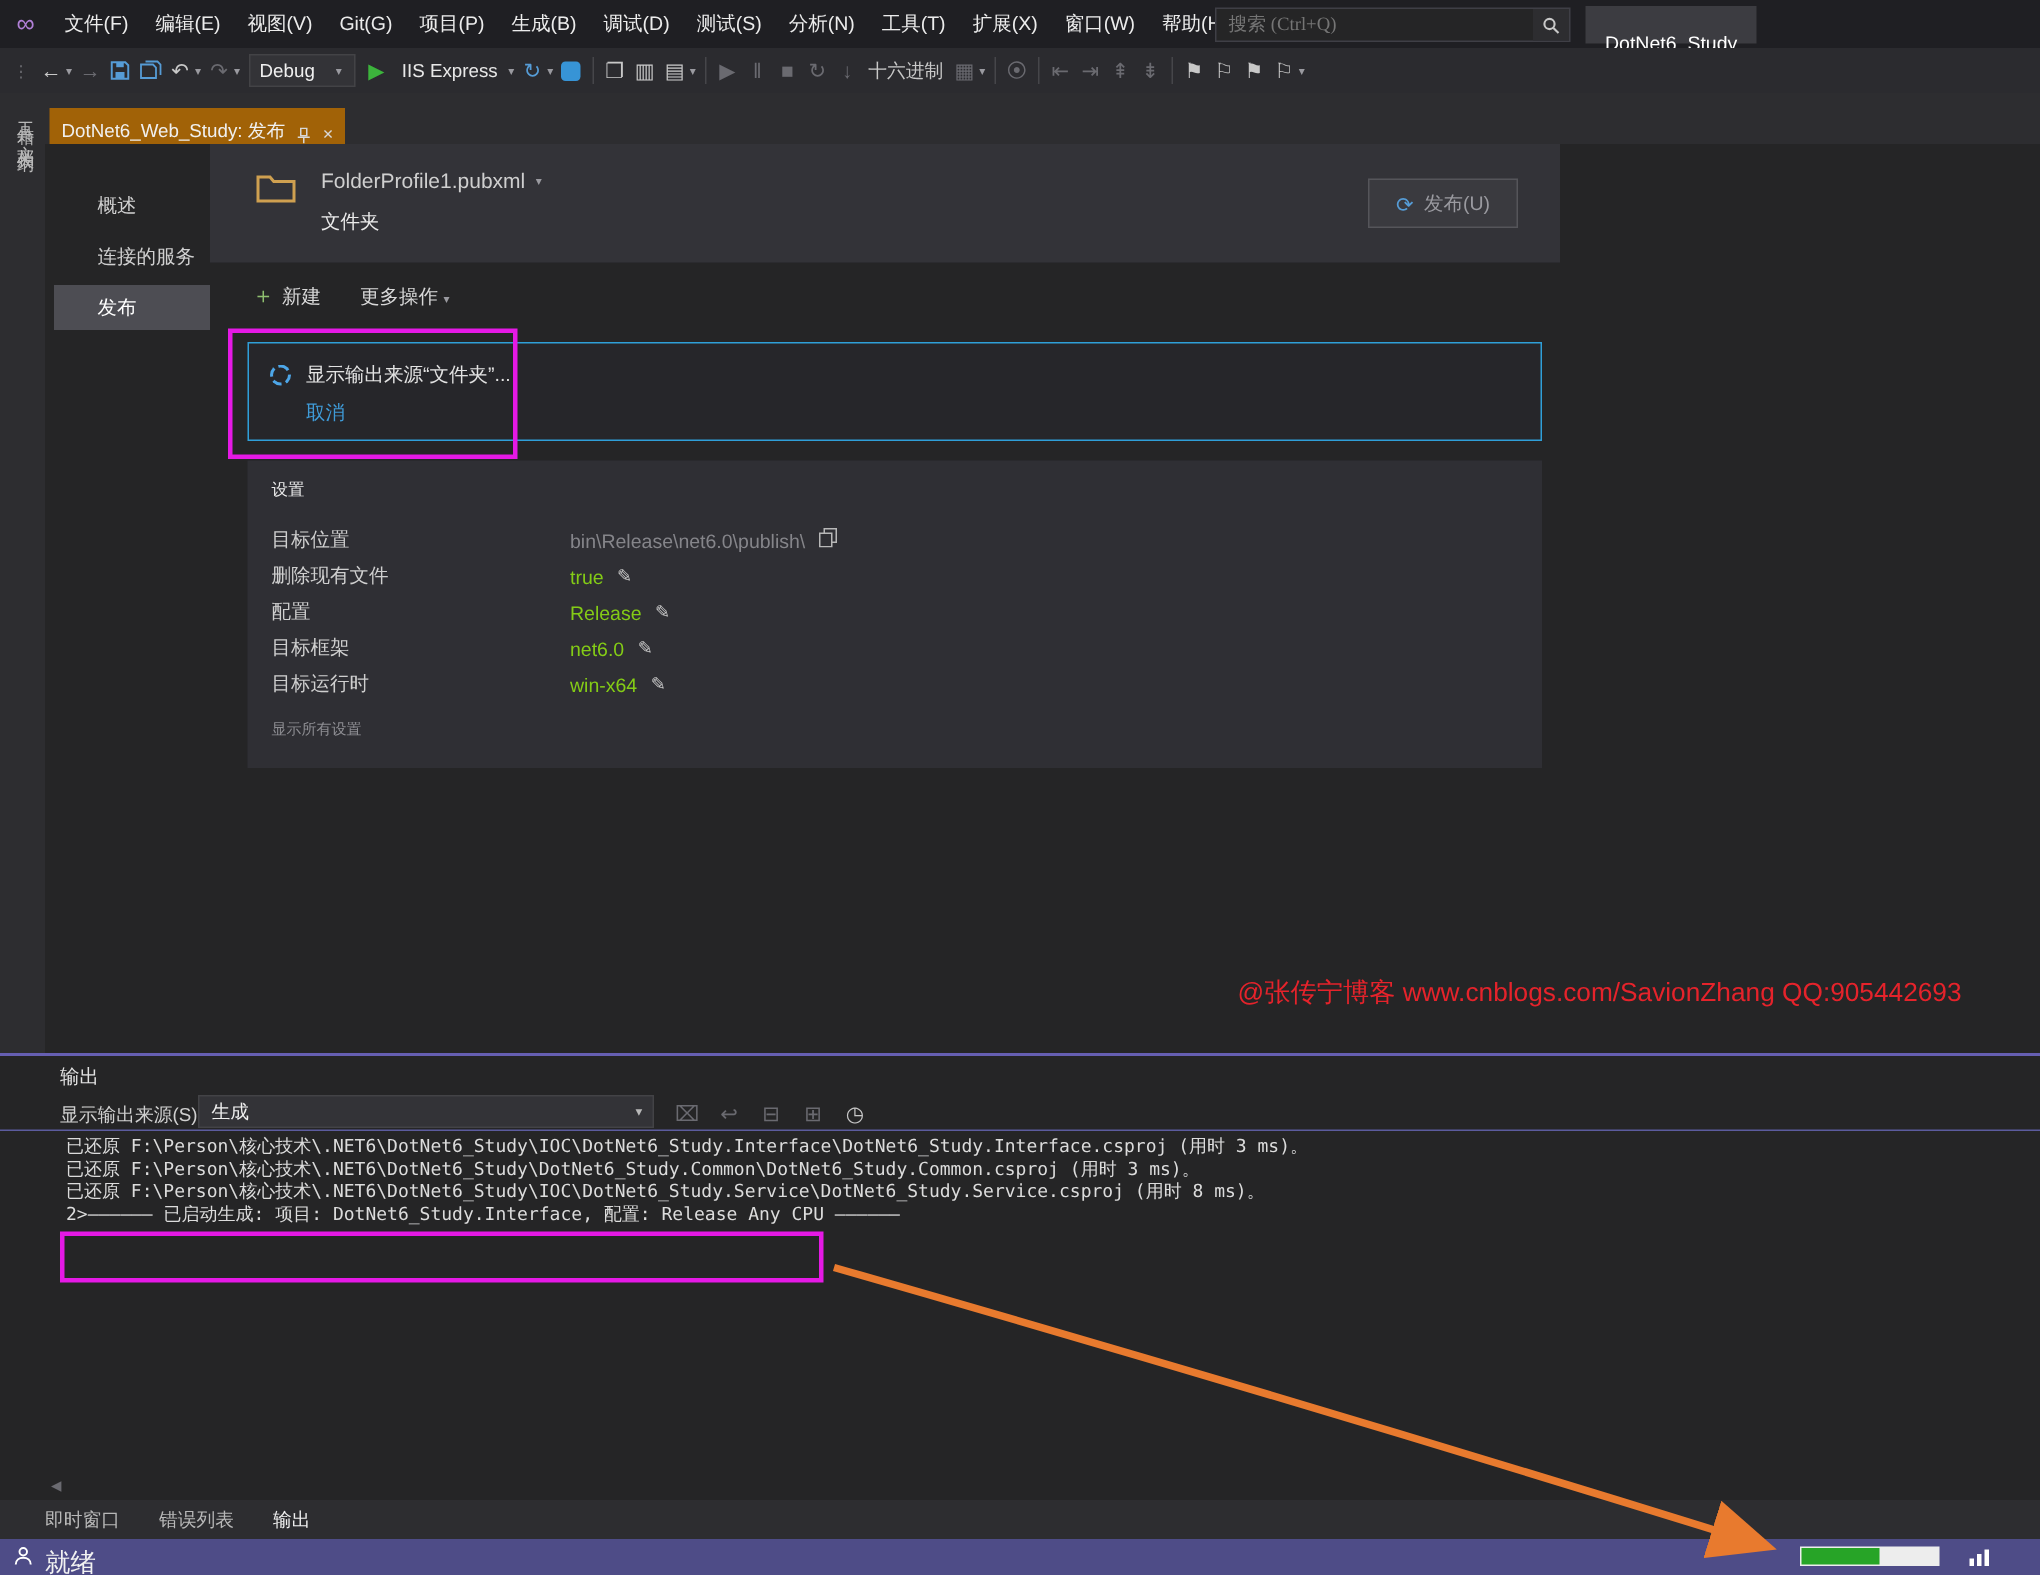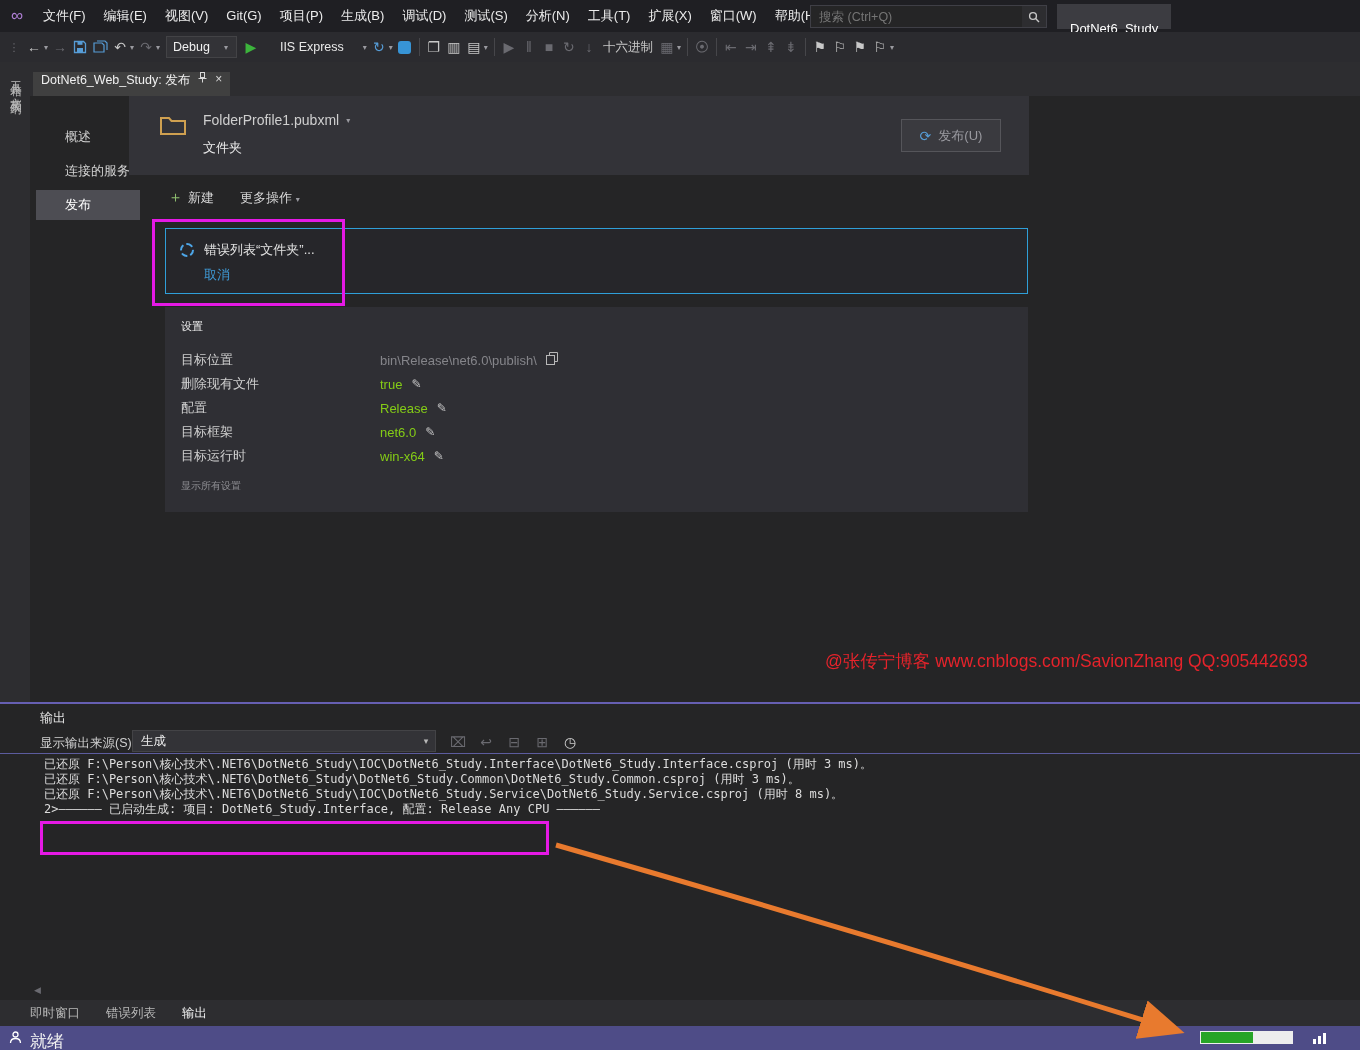--- a/index.html
+++ b/index.html
@@ -6,52 +6,52 @@
   html,body{background:#1e1e1e}
   body{font-family:"Liberation Sans",sans-serif}
   .screen{position:relative;width:1360px;height:1050px;background:#2d2d30;overflow:hidden;font-size:13px;color:#d0d0d0}
   .abs{position:absolute}
 
   
   .menubar{position:absolute;left:0;top:0;width:1360px;height:32px;background:#1f1f23;display:flex;align-items:center}
   .vslogo{width:34px;text-align:center;font-size:17px;color:#b180d7}
   .menu-item{padding:0 9px;line-height:32px;color:#ececec;font-size:13px;cursor:default}
   .searchbox{position:absolute;left:810px;top:5px;width:237px;height:23px;background:#252526;border:1px solid #3f3f46;display:flex;align-items:center}
-  .searchbox input{flex:1;background:transparent;border:none;outline:none;color:#8b5cf6;font-size:12.5px;padding:0 8px;font-family:Liberation Sans, sans-serif}
+  .searchbox input{flex:1;background:transparent;border:none;outline:none;color:#8b5cf6;font-size:12.5px;padding:0 8px;font-family:Liberation Serif, serif}
   .search-ic{width:24px;height:21px;background:#2d2d30;display:flex;align-items:center;justify-content:center}
   .wintitle{position:absolute;left:1057px;top:4px;height:25px;line-height:25px;padding:12px 13px;background:#3c3c41;color:#ffffff;font-size:13px}
 
   
   .toolbar{position:absolute;left:0;top:32px;width:1360px;height:30px;background:#2b2b2f;display:flex;align-items:center;padding-left:4px}
   .ic{display:inline-flex;align-items:center;justify-content:center;min-width:20px;height:24px;font-size:14px;color:#c8c8c8}
   .ic.dim{color:#6a6a70}
   .ic.blue{color:#569cd6}
   .ic.green{color:#3cb43c}
   .car{font-size:8px;color:#9a9aa0;margin:0 2px 0 0;align-self:center}
   .tsep{width:1px;height:18px;background:#46464a;margin:0 4px}
   .combo{display:flex;align-items:center;height:22px;background:#333337;border:1px solid #434346;margin:0 4px;padding:0 6px;gap:14px}
   .combo .val{font-size:12.5px;color:#f0f0f0}
-  .runlabel{color:#e8e8e8;font-size:12.5px;margin:0 19px}
+  .runlabel{color:#e8e8e8;font-size:12.5px;margin:0 7px}
   .hexlabel{color:#c8c8c8;font-size:12.5px;margin:13px 4px}
 
   
   .vstrip{position:absolute;left:0;top:62px;width:30px;height:640px;background:#2d2d30}
   .vtab{writing-mode:vertical-rl;color:#b8b8b8;font-size:11.5px;letter-spacing:2px;margin:10px 0 0 8px;cursor:default}
 
   
   .tabstrip{position:absolute;left:30px;top:72px;right:0;height:24px;background:#2d2d30}
-  .doctab{position:absolute;left:3px;top:0;height:24px;background:#404040;display:flex;align-items:flex-start;padding:0 8px;gap:8px;color:#f0f0f0;font-size:12.5px}
+  .doctab{position:absolute;left:3px;top:0;height:24px;background:#a16207;display:flex;align-items:flex-end;padding:0 8px;gap:8px;color:#f0f0f0;font-size:12.5px}
   .doctab .pin svg{display:block}
   .doctab .x{color:#d8d8d8;font-size:12px;cursor:pointer}
 
   
   .workspace{position:absolute;left:30px;top:96px;right:0;height:606px;background:#252526}
   .pubnav-item{position:absolute;left:6px;width:104px;height:30px;line-height:30px;padding-left:29px;color:#d0d0d0;font-size:13px;cursor:default}
   .pubnav-item.sel{background:#4d4d53;color:#ffffff}
-  .pubheader{position:absolute;left:99px;top:0px;width:900px;height:79px;background:#333338}
+  .pubheader{position:absolute;left:110px;top:0px;width:900px;height:79px;background:#333338}
   .pubheader .ptitle{position:absolute;left:74px;top:16px;font-size:14px;color:#cfcfcf;display:flex;align-items:center;gap:7px}
   .pubheader .ptype{position:absolute;left:74px;top:43px;font-size:13px;color:#eaeaea}
   .pubbtn{position:absolute;right:28px;top:23px;width:100px;height:33px;background:#3a3a3f;border:1px solid #55555a;display:flex;align-items:center;justify-content:center;gap:7px;color:#9a9aa0;font-size:13px;cursor:default}
   .actions{position:absolute;left:138px;top:92px;display:flex;align-items:center;gap:26px;font-size:13px;color:#d8d8d8}
   .actions .plus{color:#8fbf6f;font-size:15px;margin-right:5px}
 
   .progressbox{position:absolute;left:135px;top:132px;width:863px;height:66px;border:1px solid #2f9fd8;background:#26262a}
   .spinner{position:absolute;left:14px;top:14px;width:14px;height:14px;border:2px dashed #4da6e8;border-radius:50%}
   .prog-text{position:absolute;left:38px;top:12px;font-size:13px;color:#e2e2e2}
   .prog-cancel{position:absolute;left:38px;top:37px;font-size:13px;color:#3f9bd8;cursor:pointer}
@@ -234,21 +234,21 @@
       </div>
     </div>
 
     <div class="actions">
       <span><span class="plus">＋</span><span>新建</span></span>
       <span><span>更多操作</span> <span class="car">▾</span></span>
     </div>
 
     <div class="progressbox">
       <span class="spinner"></span>
-      <span class="prog-text">错误列表“文件夹”...</span>
+      <span class="prog-text">显示输出来源“文件夹”...</span>
       <span class="prog-cancel">取消</span>
     </div>
 
     <div class="settings">
       <div class="stitle">设置</div>
 
       <div class="srow" style="top:43px">
         <span class="lbl">目标位置</span>
         <span class="val gray">bin\Release\net6.0\publish\</span>
         <span class="edit">

